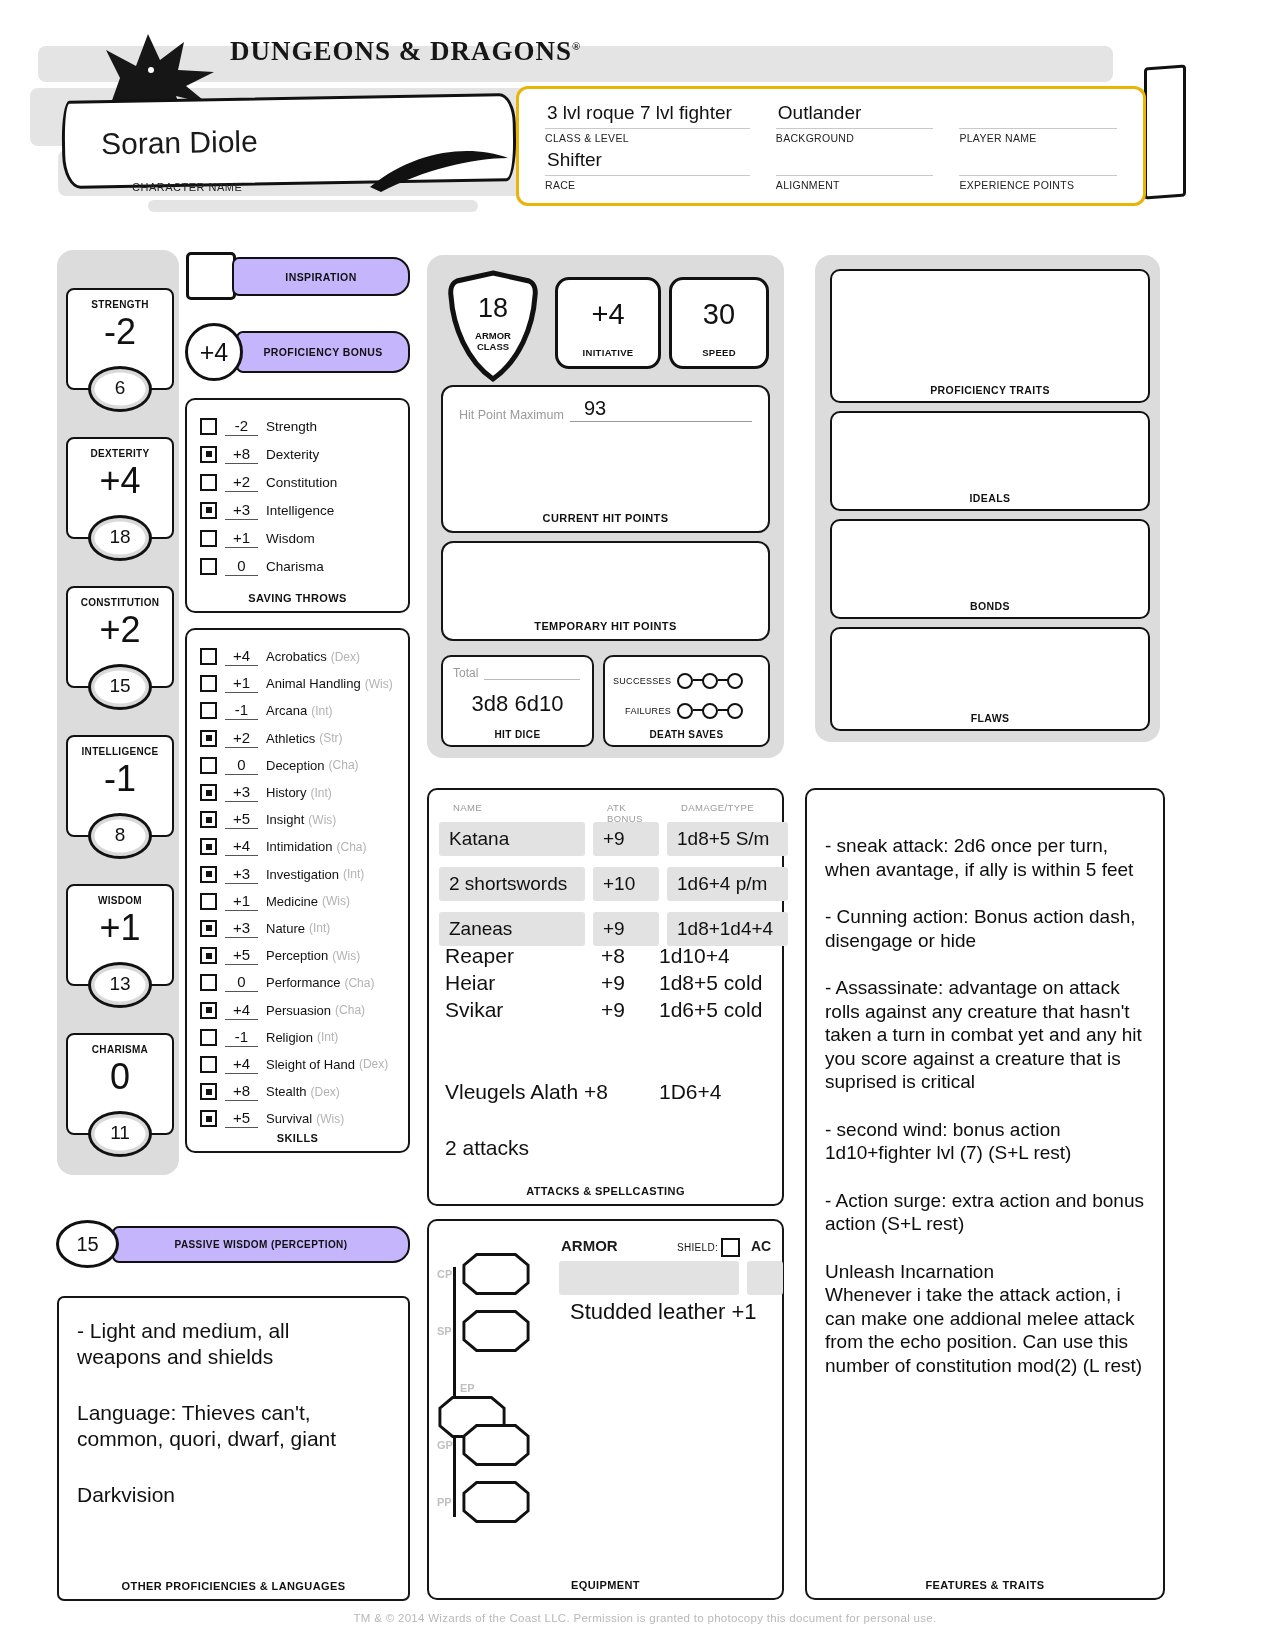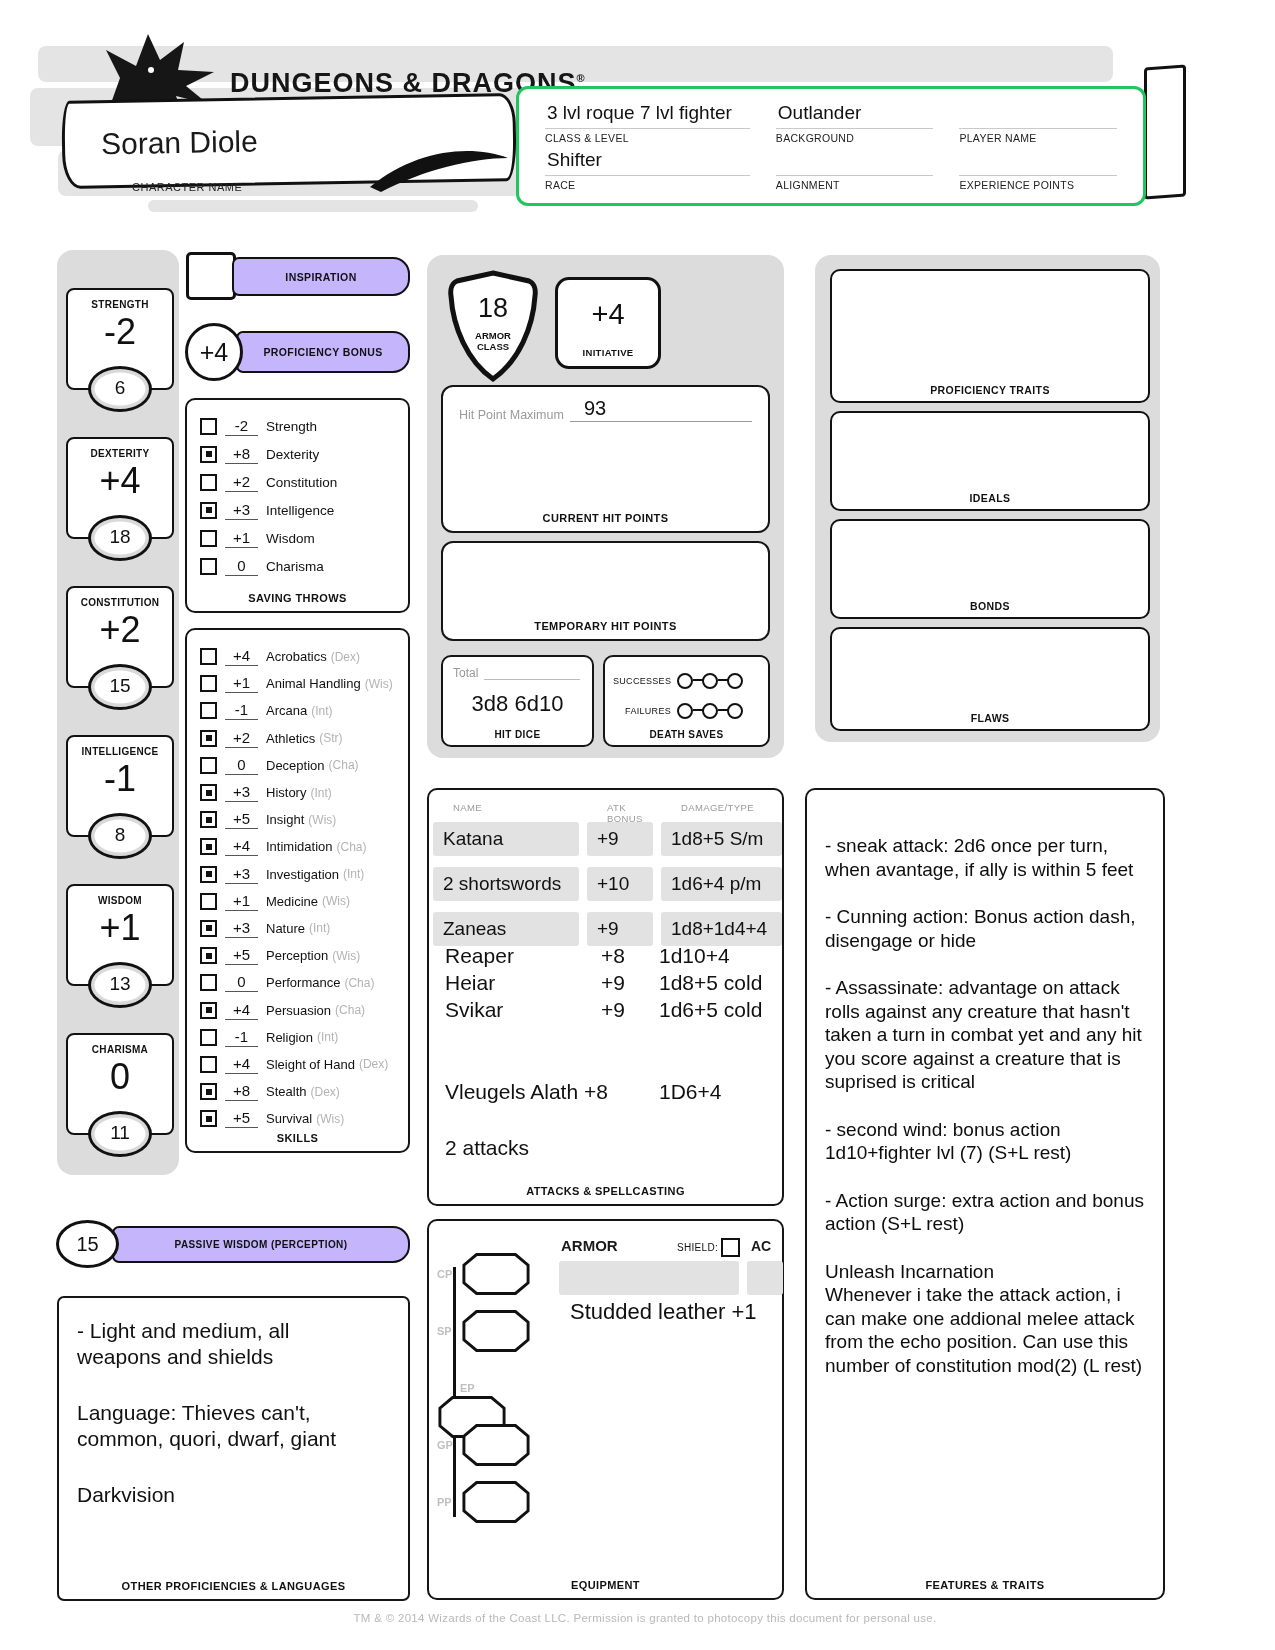--- a/index.html
+++ b/index.html
@@ -2,33 +2,33 @@
 <html><head>
 <meta charset="utf-8">
 <style>
   html,body{margin:0;padding:0;background:#fff;}
   .sheet{position:relative;width:1275px;height:1650px;background:#fff;overflow:hidden;
          font-family:"Liberation Sans", sans-serif;color:#111;}
   .abs{position:absolute;}
   
   .streak{position:absolute;background:#e4e4e4;border-radius:8px;}
   
-  .logotype{position:absolute;left:230px;top:68px;font-family:Liberation Sans, sans-serif;
+  .logotype{position:absolute;left:230px;top:36px;font-family:Liberation Serif, serif;
             font-weight:bold;font-size:27px;letter-spacing:1px;text-transform:uppercase;color:#161616;}
   .logotype sup{font-size:11px;}
   
   .banner{position:absolute;left:62px;top:97px;width:448px;height:82px;background:#fff;
           border:3px solid #111;border-radius:8px 16px 10px 18px / 40px 30px 42px 34px;
           transform:rotate(-1deg);display:flex;align-items:center;}
   .char-name{margin-left:36px;font-size:30px;color:#1a1a1a;}
   .banner-label{position:absolute;left:132px;top:181px;font-size:11px;letter-spacing:.5px;color:#222;}
   .bookmark{position:absolute;left:1144px;top:66px;width:36px;height:126px;background:#fff;
             border:3px solid #111;border-radius:4px;transform:skewY(-4deg);}
   
-  .info{position:absolute;left:516px;top:86px;width:630px;height:120px;background:#fff;border:3px solid #22c55e;
+  .info{position:absolute;left:516px;top:86px;width:630px;height:120px;background:#fff;border:3px solid #eab308;
         border-radius:12px;display:grid;grid-template-columns:1.3fr 1fr 1fr;grid-template-rows:1fr 1fr;
         padding:8px 26px 12px;column-gap:26px;box-sizing:border-box;}
   .cell{display:flex;flex-direction:column;justify-content:flex-end;}
   .cell .cval{font-size:19px;min-height:25px;border-bottom:1px solid #c9c9c9;padding:0 2px 1px;}
   .cell .clab{font-size:10.5px;letter-spacing:.3px;color:#222;margin-top:3px;}
   
   .gray{position:absolute;background:#dcdcdc;border-radius:16px;}
   .panel{position:absolute;background:#fff;border:2.5px solid #151515;border-radius:10px;box-sizing:border-box;}
   .panel-label{position:absolute;left:0;right:0;bottom:7px;text-align:center;font-size:11px;
                font-weight:bold;letter-spacing:.4px;color:#111;}
@@ -83,21 +83,21 @@
   .ds-lab{font-size:9px;letter-spacing:.3px;width:58px;text-align:right;margin-right:6px;}
   .ds-circles{display:flex;align-items:center;}
   .ds-circles i{width:12px;height:12px;border:2px solid #111;border-radius:50%;background:#fff;
                 display:block;position:relative;}
   .ds-circles i + i{margin-left:9px;}
   .ds-circles i + i::before{content:"";position:absolute;left:-11px;top:4px;width:11px;height:2px;background:#111;}
   
   .atk-head{position:absolute;top:12px;left:14px;display:grid;grid-template-columns:146px 66px 135px;
             column-gap:8px;font-size:9.5px;color:#9a9a9a;letter-spacing:.4px;}
   .atk-head span{padding-left:10px;}
-  .atk-grid{position:absolute;top:32px;left:4px;display:grid;grid-template-columns:146px 66px 121px;
+  .atk-grid{position:absolute;top:32px;left:10px;display:grid;grid-template-columns:146px 66px 121px;
             column-gap:8px;row-gap:11px;}
   .acell{background:#e2e2e2;border-radius:3px;font-size:19px;padding:6px 10px;min-height:21px;}
   .atk-written{position:absolute;top:152px;left:16px;right:10px;}
   .aw-row{display:flex;font-size:21px;line-height:27px;}
   .aw-name{width:148px;}
   .aw-bonus{width:66px;padding-left:8px;box-sizing:border-box;}
   .atk-extra{position:absolute;top:290px;left:16px;right:10px;display:flex;font-size:21px;}
   .ax-name{width:214px;}
   .atk-note{position:absolute;top:346px;left:16px;font-size:21px;}
   
@@ -384,20 +384,24 @@
       </svg>
       <div class="shield-val">18</div>
       <div class="shield-label">
           <span>ARMOR CLASS</span>
         </div>
     </div>
     <div class="statbox" style="left:128px;top:22px;width:106px;height:92px;">
       <div class="big">+4</div>
       <div class="statlab">INITIATIVE</div>
     </div>
+    <div class="statbox" style="left:242px;top:22px;width:100px;height:92px;">
+      <div class="big">30</div>
+      <div class="statlab">SPEED</div>
+    </div>
     <div class="panel" style="left:14px;top:130px;width:329px;height:148px;border-radius:12px;">
       <div class="hp-max-row">
         <span class="hp-max-lab">Hit Point Maximum</span>
         <span class="hp-max-val">93</span>
       </div>
       <div class="panel-label">CURRENT HIT POINTS</div>
     </div>
     <div class="panel" style="left:14px;top:286px;width:329px;height:100px;border-radius:12px;">
       <div class="panel-label">TEMPORARY HIT POINTS</div>
     </div>

